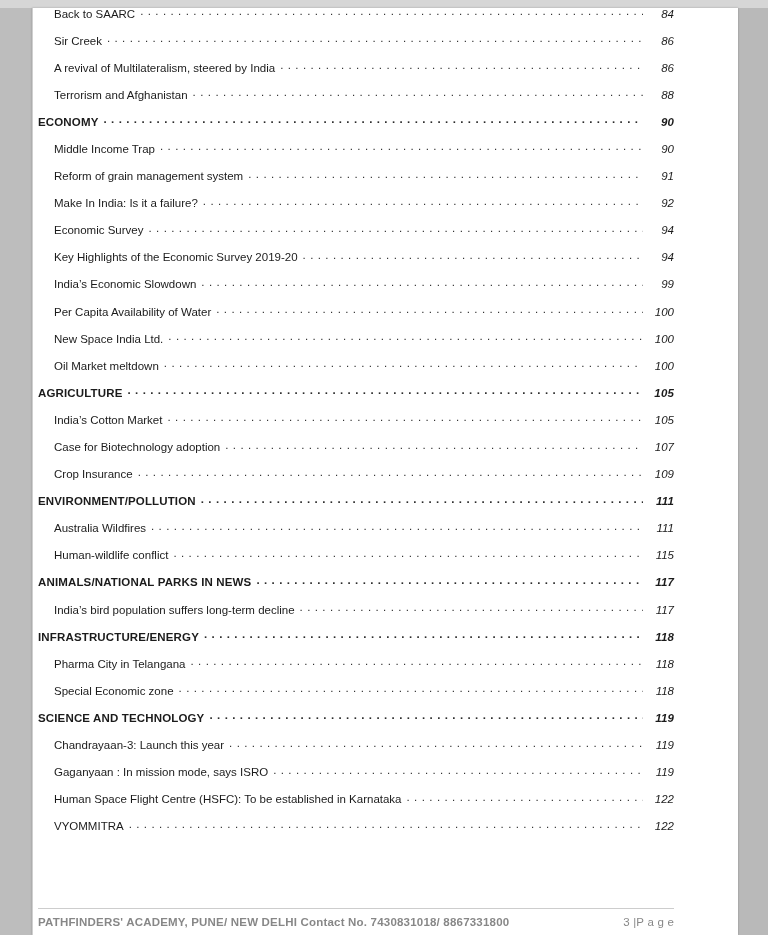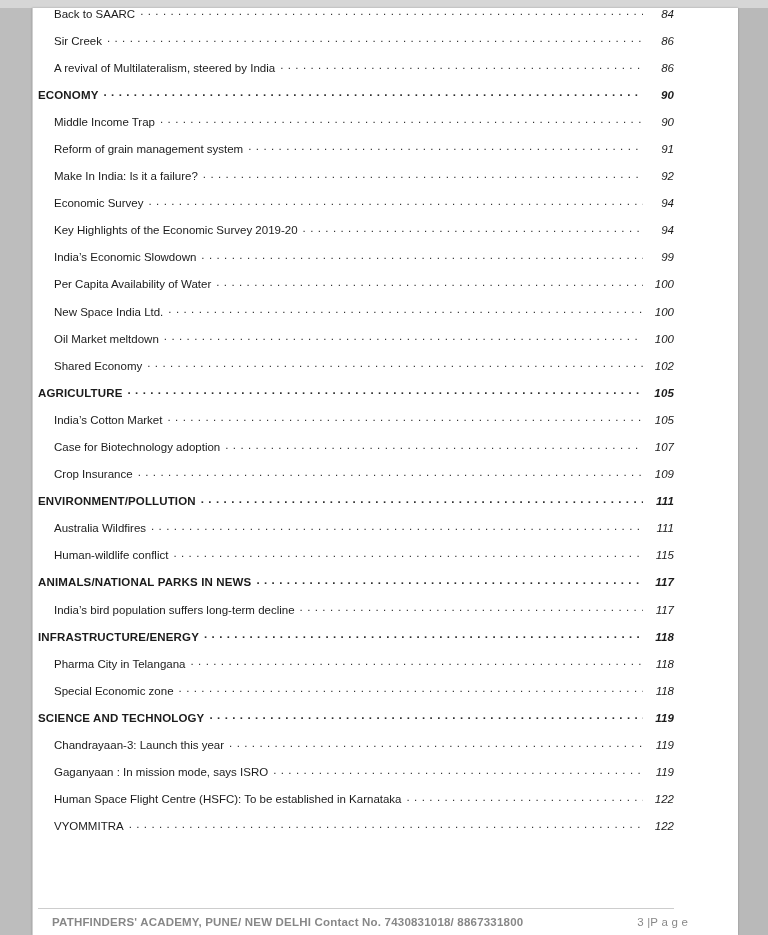--- a/index.html
+++ b/index.html
@@ -101,21 +101,21 @@
   .footer-rule {
     position: absolute;
     left: 38px;
     top: 908px;
     width: 636px;
     height: 1px;
     background: #cdcdcd;
   }
   .footer {
     position: absolute;
-    left: 52px;
+    left: 38px;
     top: 916px;
     width: 636px;
     display: flex;
     justify-content: space-between;
     align-items: baseline;
     font-size: 11.5px;
     font-weight: bold;
     color: #5f5f5f;
     overflow: hidden;
     height: 16px;
@@ -147,20 +147,25 @@
       <div class="toc-row level-2">
         <span class="label">Sir Creek</span>
         <span class="leader"></span>
         <span class="pagenum">86</span>
       </div>
       <div class="toc-row level-2">
         <span class="label">A revival of Multilateralism, steered by India</span>
         <span class="leader"></span>
         <span class="pagenum">86</span>
       </div>
+      <div class="toc-row level-2">
+        <span class="label">Terrorism and Afghanistan</span>
+        <span class="leader"></span>
+        <span class="pagenum">88</span>
+      </div>
       <div class="toc-row level-1">
         <span class="label">ECONOMY</span>
         <span class="leader"></span>
         <span class="pagenum">90</span>
       </div>
       <div class="toc-row level-2">
         <span class="label">Middle Income Trap</span>
         <span class="leader"></span>
         <span class="pagenum">90</span>
       </div>
@@ -196,25 +201,20 @@
       </div>
       <div class="toc-row level-2">
         <span class="label">New Space India Ltd.</span>
         <span class="leader"></span>
         <span class="pagenum">100</span>
       </div>
       <div class="toc-row level-2">
         <span class="label">Oil Market meltdown</span>
         <span class="leader"></span>
         <span class="pagenum">100</span>
-      </div>
-      <div class="toc-row level-2">
-        <span class="label">Shared Economy</span>
-        <span class="leader"></span>
-        <span class="pagenum">102</span>
       </div>
       <div class="toc-row level-1">
         <span class="label">AGRICULTURE</span>
         <span class="leader"></span>
         <span class="pagenum">105</span>
       </div>
       <div class="toc-row level-2">
         <span class="label">India’s Cotton Market</span>
         <span class="leader"></span>
         <span class="pagenum">105</span>

